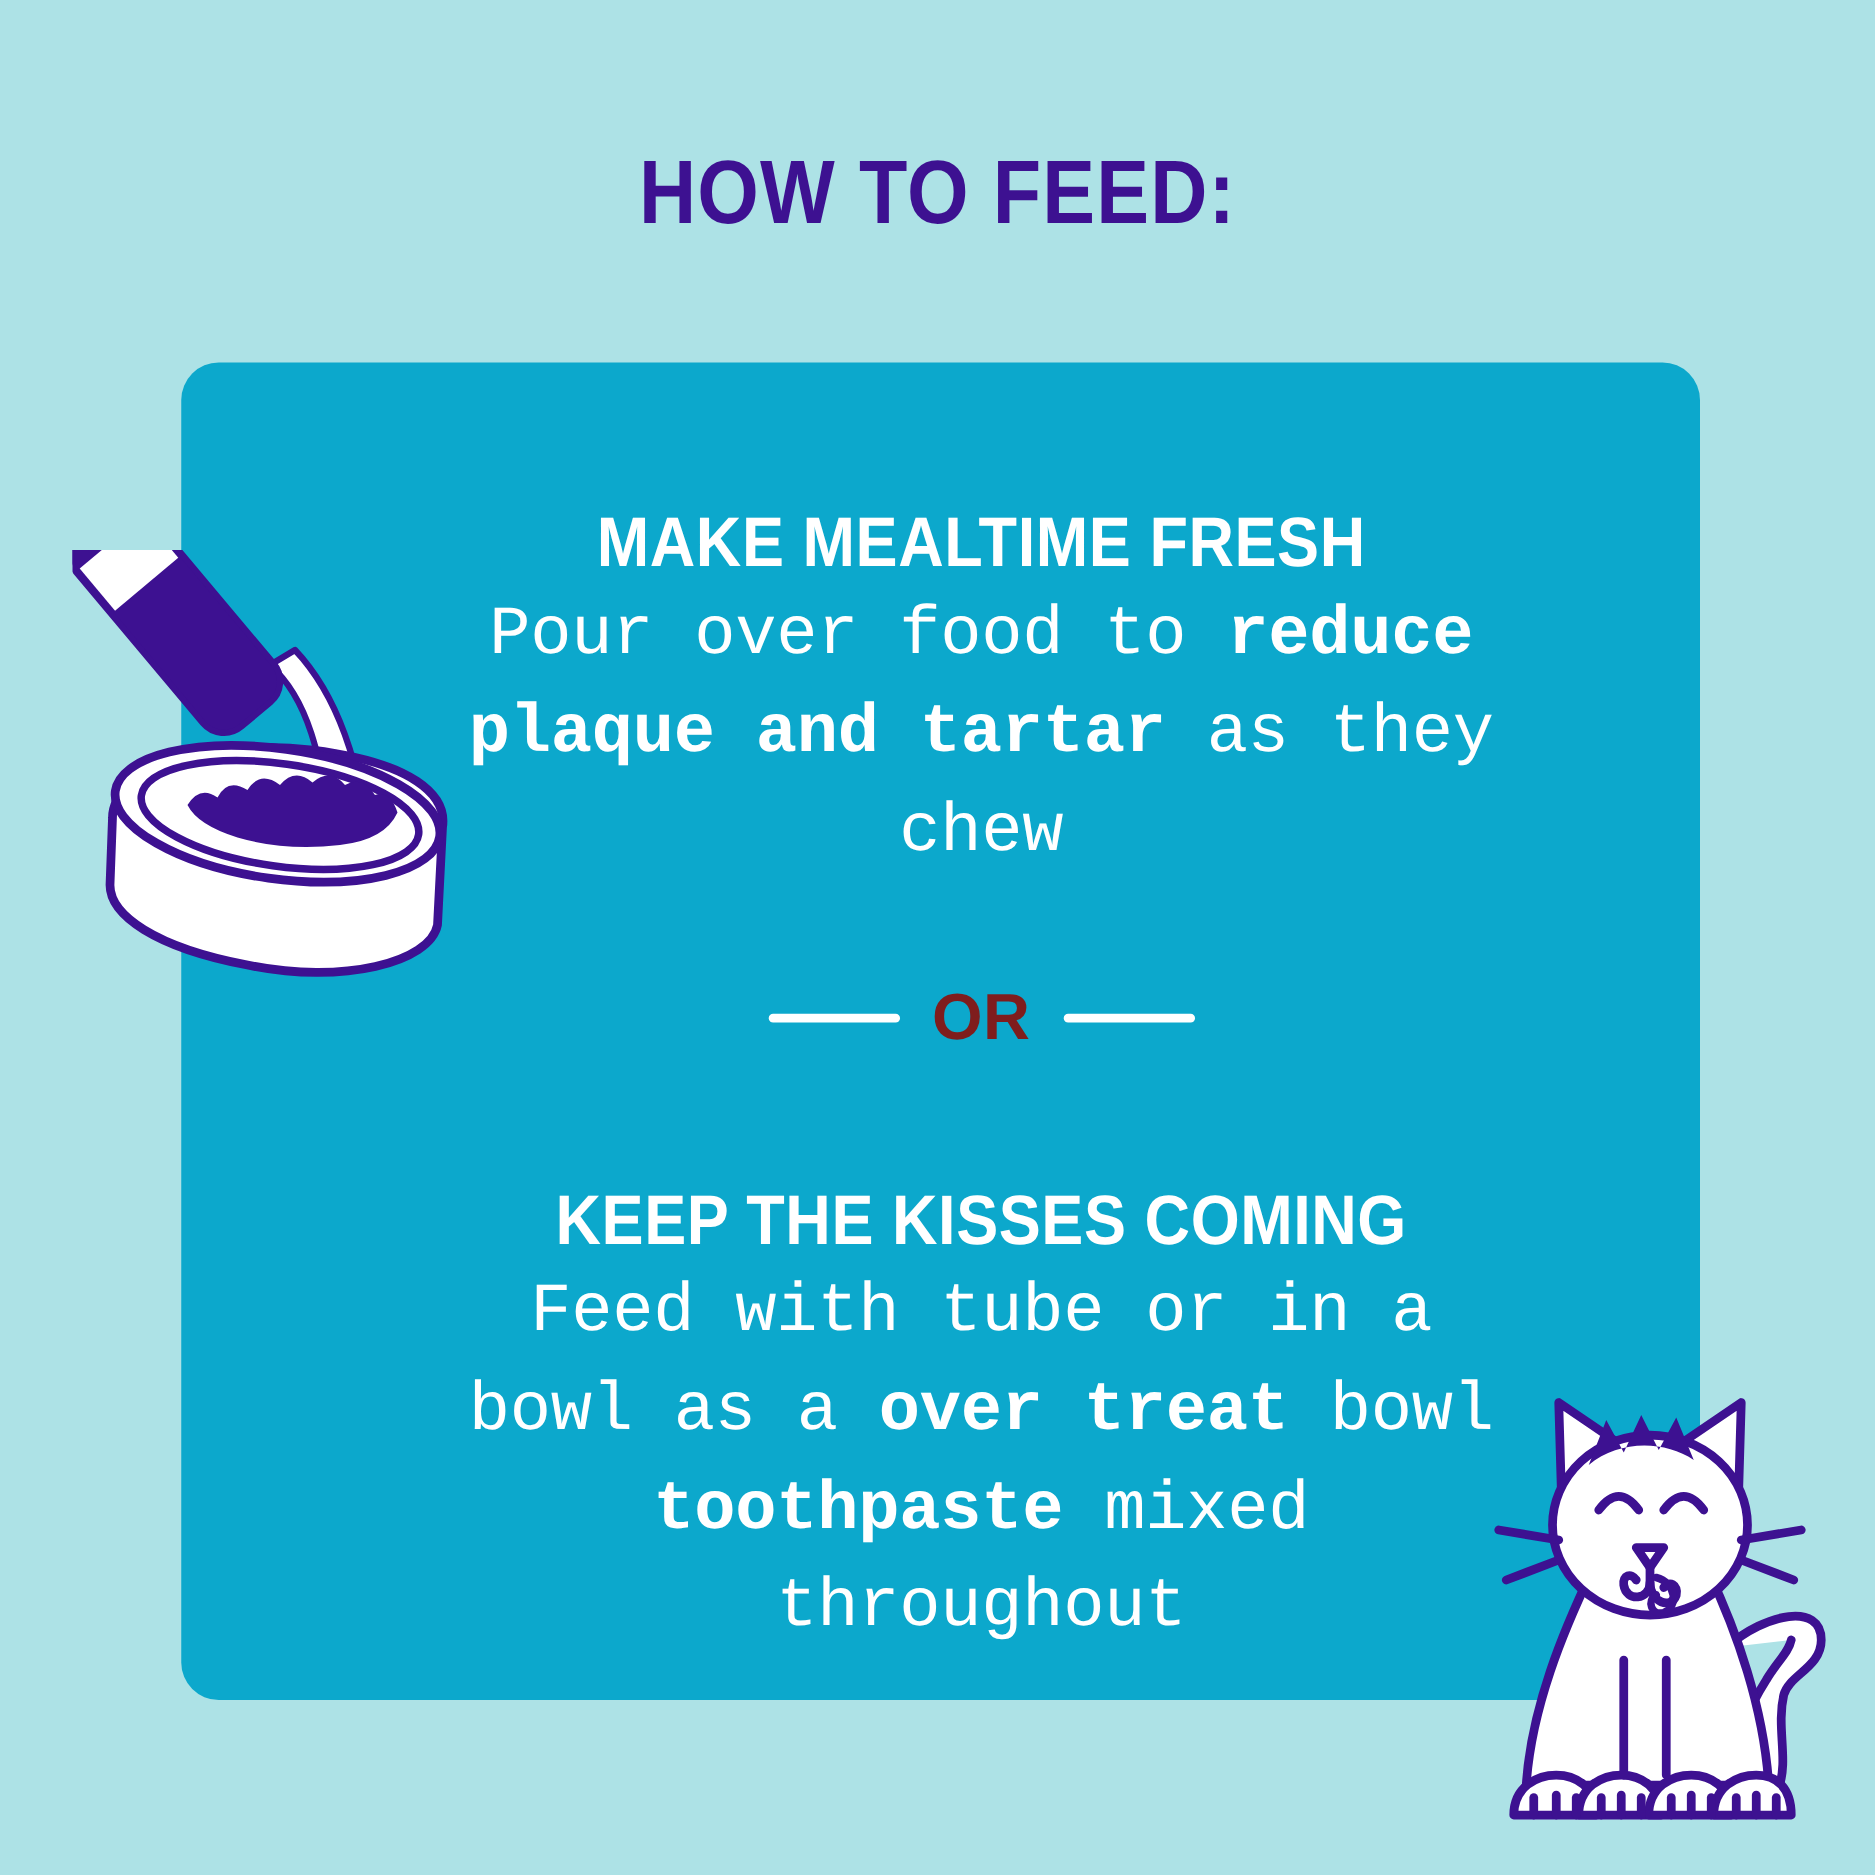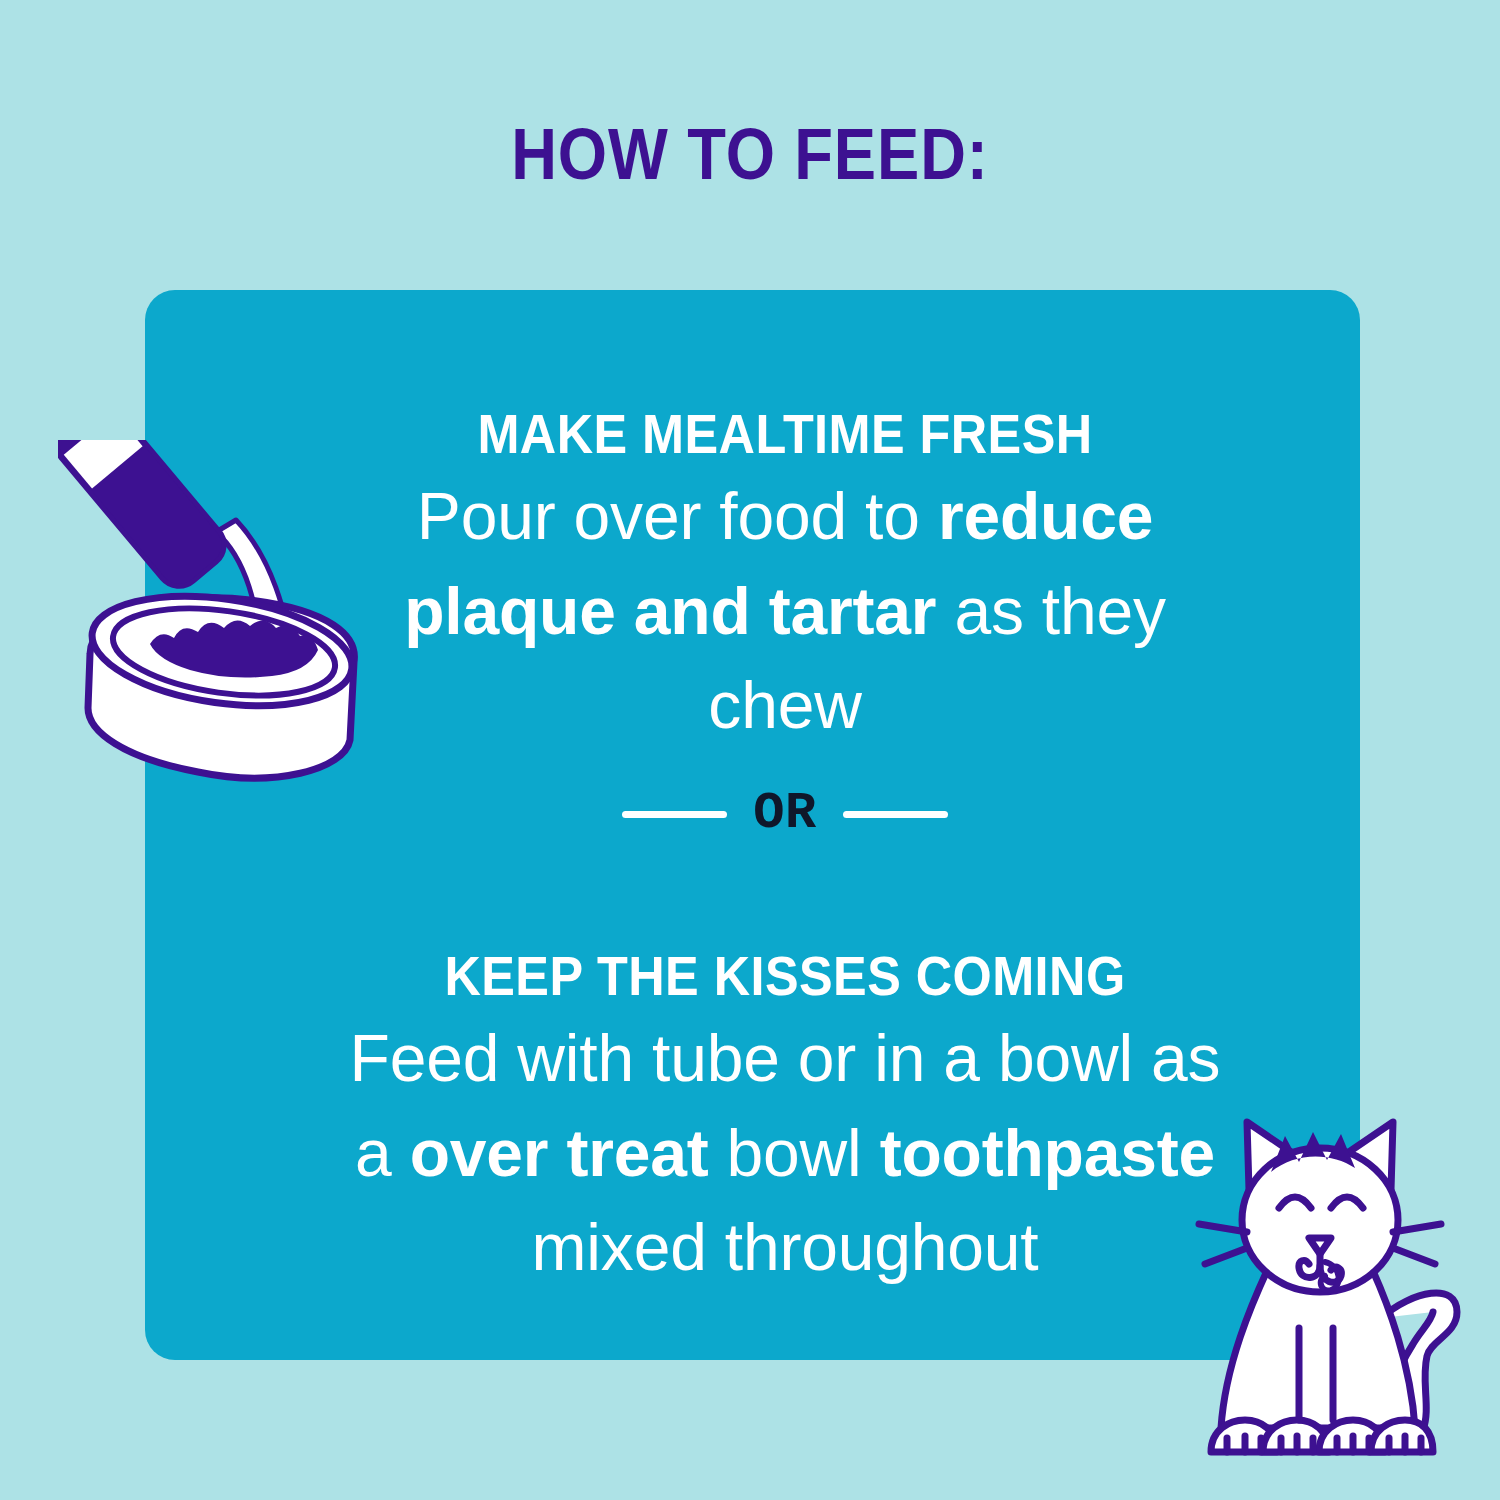--- a/index.html
+++ b/index.html
@@ -58,23 +58,23 @@
     font-weight: 700;
     font-size: 56px;
     line-height: 1.06;
     letter-spacing: 0.5px;
     transform: scaleX(0.90);
     transform-origin: center center;
     white-space: nowrap;
     margin: 0 0 6px 0;
   }
   .block-body {
-    font-family: Liberation Sans, sans-serif;
+    font-family: Liberation Mono, monospace;
     font-weight: 400;
-    font-size: 66px;
+    font-size: 55px;
     line-height: 1.43;
     letter-spacing: -0.2px;
     margin: 0;
   }
   .block-body b {
     font-weight: 700;
   }
 
   #block-fresh { top: 114px; }
   #block-kisses { top: 656px; }
@@ -90,24 +90,24 @@
     justify-content: center;
     gap: 26px;
   }
   .divider-rule {
     width: 105px;
     height: 7px;
     background: #ffffff;
     border-radius: 4px;
   }
   #or-label {
-    font-family: Liberation Mono, monospace;
+    font-family: Liberation Sans, sans-serif;
     font-weight: 700;
     font-size: 52px;
-    color: #0f172a;
+    color: #7f1d1d;
     letter-spacing: 0.5px;
     line-height: 1;
     text-align: center;
   }
 
   
   #tube-bowl-illustration {
     position: absolute;
     left: 58px;
     top: 440px;

